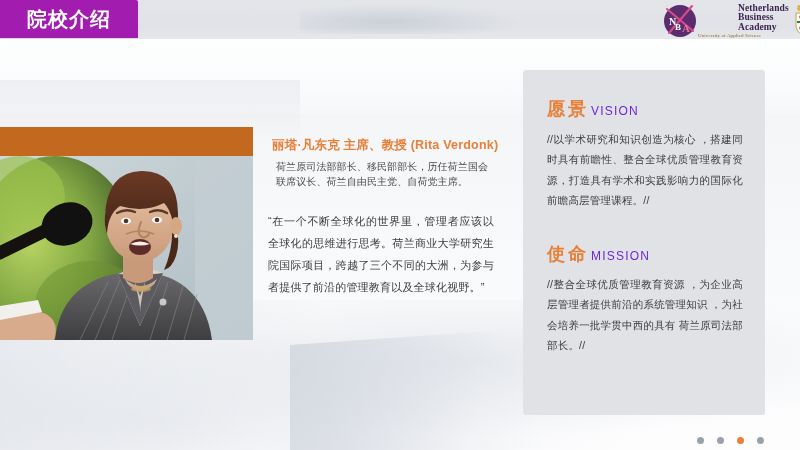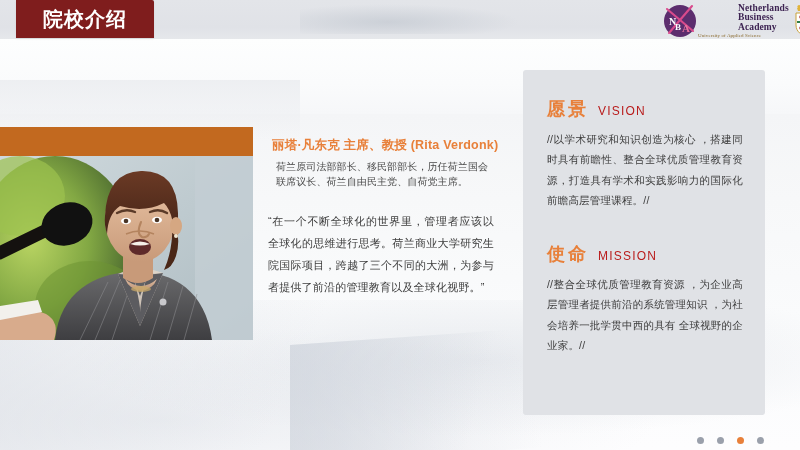--- a/index.html
+++ b/index.html
@@ -70,23 +70,23 @@
   .bg-ghost3 {
     position: absolute;
     left: 0; top: 80px;
     width: 300px; height: 60px;
     background: linear-gradient(180deg, rgba(230,232,236,0.65) 0%, rgba(230,232,236,0) 100%);
   }
 
   
   .header-banner {
     position: absolute;
-    left: 16px; top: 0;
+    left: 0; top: 0;
     width: 138px; height: 38px;
-    background: #7f1d1d;
+    background: #a21caf;
     border-top-right-radius: 2px;
     display: flex;
     align-items: center;
     justify-content: center;
     box-shadow: 0 1px 2px rgba(0,0,0,0.08);
   }
   .header-banner-title {
     color: #ffffff;
     font-size: 20px;
     font-weight: bold;
@@ -193,32 +193,32 @@
     background: #e0e2e6;
     border-radius: 3px;
   }
   .panel-section { position: absolute; left: 24px; width: 196px; }
   .sec-vision { top: 30px; }
   .sec-mission { top: 175px; }
 
   .sec-head {
     display: flex;
     align-items: baseline;
-    gap: 9px;
+    gap: 2px;
     margin-bottom: 11px;
   }
   .sec-head-cn {
     color: #e8803a;
     font-size: 18px;
     font-weight: bold;
     letter-spacing: 3px;
     line-height: 1;
   }
   .sec-head-en {
-    color: #b91c1c;
+    color: #6d28d9;
     font-size: 12px;
     letter-spacing: 1.2px;
     line-height: 1;
   }
   .sec-body {
     color: #3c3c3c;
     font-size: 10.5px;
     line-height: 1.95;
     text-align: justify;
     letter-spacing: 0.2px;
@@ -388,21 +388,21 @@
         <span class="sec-head-en">VISION</span>
       </div>
       <div class="sec-body">//以学术研究和知识创造为核心 ，搭建同时具有前瞻性、整合全球优质管理教育资源，打造具有学术和实践影响力的国际化前瞻高层管理课程。//</div>
     </div>
 
     <div class="panel-section sec-mission">
       <div class="sec-head">
         <span class="sec-head-cn">使命</span>
         <span class="sec-head-en">MISSION</span>
       </div>
-      <div class="sec-body">//整合全球优质管理教育资源 ，为企业高层管理者提供前沿的系统管理知识 ，为社会培养一批学贯中西的具有 全球视野的企业家。//</div>
+      <div class="sec-body">//整合全球优质管理教育资源 ，为企业高层管理者提供前沿的系统管理知识 ，为社会培养一批学贯中西的具有 荷兰原司法部部长。//</div>
     </div>
 
   </div>
 
   <div class="dots">
     <span class="dot"></span>
     <span class="dot"></span>
     <span class="dot active"></span>
     <span class="dot"></span>
   </div>

